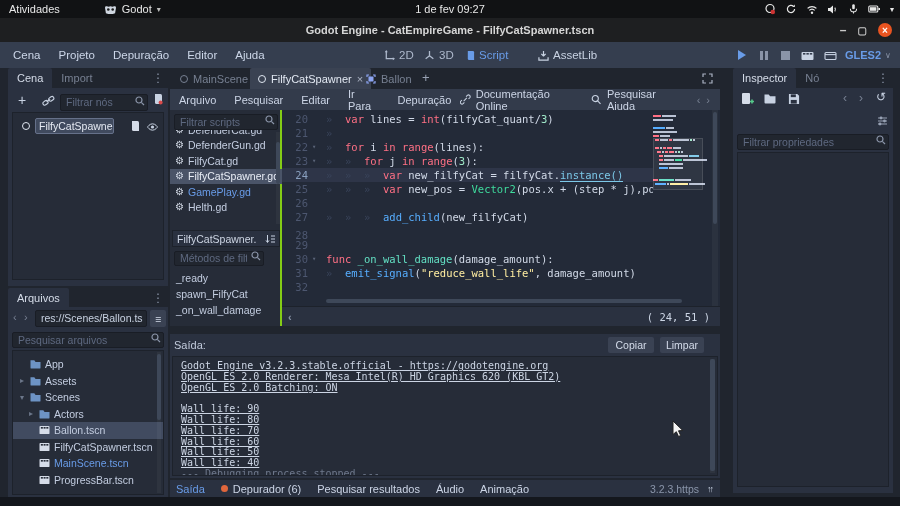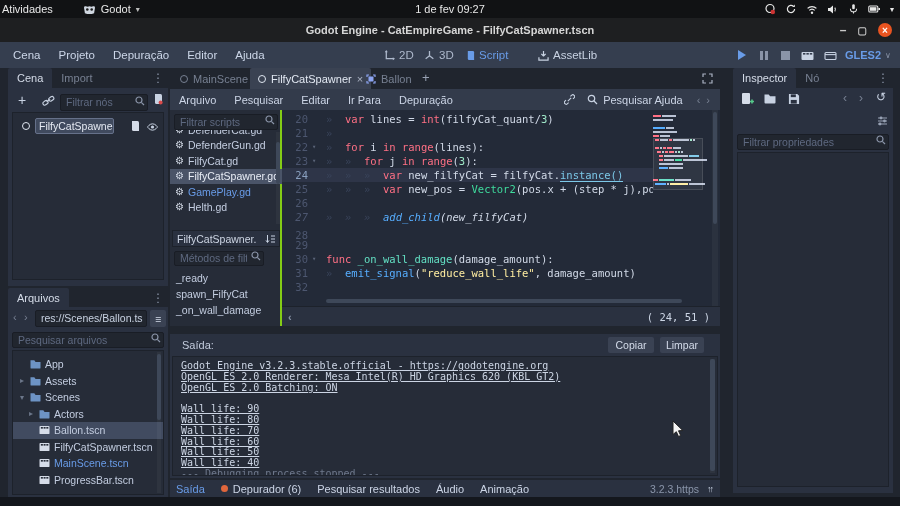--- a/index.html
+++ b/index.html
@@ -1,20 +1,20 @@
 <!DOCTYPE html>
 <html><head>
 <meta charset="utf-8">
 <style>
   html,body{margin:0;padding:0;background:#000;}
   #root{position:relative;width:900px;height:506px;overflow:hidden;background:#20252e;font-family:"Liberation Sans",sans-serif;color:#cdd5e3;}
   .abs{position:absolute;}
   .row{display:flex;align-items:center;}
   .gnome{background:#111214;color:#e8e8e8;font-size:11px;}
-  .gnome .item{padding:0 2px;height:100%;display:flex;align-items:center;gap:5px;}
+  .gnome .item{padding:0 9px;height:100%;display:flex;align-items:center;gap:5px;}
   .titlebar{background:#1e1f21;color:#d6d6d6;font-size:11px;font-weight:bold;}
   .closebtn{width:14px;height:14px;border-radius:50%;display:flex;align-items:center;justify-content:center;color:#fff;font-size:10px;}
   .menubar{background:#353e4f;font-size:11.5px;color:#ccd6e8;}
   .menubar .mi{padding:0 9px;cursor:default;}
   .field{background:#21262f;border:1px solid #191d25;border-radius:2px;color:#c8d2e2;font-family:"Liberation Sans",sans-serif;font-size:10.5px;padding:0 16px 0 5px;box-sizing:border-box;width:100%;height:100%;outline:none;}
   .field::placeholder{color:#5e6980;}
   .fieldwrap .mag{position:absolute;right:3px;top:50%;transform:translateY(-50%);line-height:0;}
   .panel{background:#2a3140;}
   .tab{background:#2a3140;color:#d5dce8;font-size:11px;display:flex;align-items:center;gap:5px;padding:0 9px;height:100%;border-radius:2px 2px 0 0;}
   .tab.dim{background:transparent;color:#778092;}
@@ -348,20 +348,21 @@
     <span class="mi" style="padding:0 9px;">Arquivo</span>
     <span class="mi" style="padding:0 9px;">Pesquisar</span>
     <span class="mi" style="padding:0 9px;">Editar</span>
     <span class="mi" style="padding:0 9px;">Ir Para</span>
     <span class="mi" style="padding:0 9px;">Depuração</span>
     <span class="row" style="margin-left:auto;gap:5px;">
       <svg width="11" height="11" viewBox="0 0 12 12">
           <path d="M4.2 7.8l3.6-3.6" stroke="#c8d2e2" stroke-width="1.2"></path>
           <path d="M5 9.4L3.6 10.8a2 2 0 0 1-2.8-2.8L2.2 6.6M7 2.6L8.4 1.2a2 2 0 0 1 2.8 2.8L9.8 5.4" fill="none" stroke="#c8d2e2" stroke-width="1.2"></path>
         </svg>
+      <span>Documentação Online</span>
     </span>
     <span class="row" style="margin-left:12px;gap:5px;">
       <svg width="11" height="11" viewBox="0 0 11 11">
           <circle cx="4.5" cy="4.5" r="3.2" fill="none" stroke="#c8d2e2" stroke-width="1.2"></circle>
           <path d="M7 7l3 3" stroke="#c8d2e2" stroke-width="1.2"></path>
         </svg>
       <span>Pesquisar Ajuda</span>
     </span>
     <span class="dimtxt" style="margin:0 6px 0 14px;">‹</span>
     <span class="dimtxt" style="margin-right:10px;">›</span>
@@ -435,21 +436,21 @@
 
     <div class="abs code" style="left:112px;top:0;width:438px;height:196px;background:#232a38;overflow:hidden;">
       <div>
           <div class="cl" style="top: 2px;"><span class="num">20</span><span class="body"><span class="tabm">»</span><span class="tok-kw">var </span><span class="tok-tx">lines = </span><span class="tok-kw">int</span><span class="tok-tx">(filfyCat_quant/</span><span class="tok-num">3</span><span class="tok-tx">)</span></span></div>
           <div class="cl" style="top: 16px;"><span class="num">21</span><span class="body"><span class="tabm">»</span></span></div>
           <div class="cl" style="top: 30px;"><span class="num">22</span><span class="fold">▾</span><span class="body"><span class="tabm">»</span><span class="tok-kw">for </span><span class="tok-tx">i </span><span class="tok-kw">in </span><span class="tok-kw">range</span><span class="tok-tx">(lines):</span></span></div>
           <div class="cl" style="top: 44px;"><span class="num">23</span><span class="fold">▾</span><span class="body"><span class="tabm">»</span><span class="tabm">»</span><span class="tok-kw">for </span><span class="tok-tx">j </span><span class="tok-kw">in </span><span class="tok-kw">range</span><span class="tok-tx">(</span><span class="tok-num">3</span><span class="tok-tx">):</span></span></div>
           <div class="cl cur" style="top: 58px;"><div class="bgline"></div><span class="num">24</span><span class="body"><span class="tabm">»</span><span class="tabm">»</span><span class="tabm">»</span><span class="tok-kw">var </span><span class="tok-tx">new_filfyCat = filfyCat.</span><span class="tok-mfn">instance()</span></span></div>
           <div class="cl" style="top: 72px;"><span class="num">25</span><span class="body"><span class="tabm">»</span><span class="tabm">»</span><span class="tabm">»</span><span class="tok-kw">var </span><span class="tok-tx">new_pos = </span><span class="tok-ty">Vector2</span><span class="tok-tx">(pos.x + (step * j),pos.y + (i</span></span></div>
           <div class="cl" style="top: 86px;"><span class="num">26</span></div>
-          <div class="cl" style="top: 100px; font-style: italic;"><span class="num">27</span><span class="body"><span class="tabm">»</span><span class="tabm">»</span><span class="tabm">»</span><span class="tok-fn">add_child</span><span class="tok-tx">(new_filfyCat)</span></span></div>
+          <div class="cl" style="top: 100px;"><span class="num">27</span><span class="body"><span class="tabm">»</span><span class="tabm">»</span><span class="tabm">»</span><span class="tok-fn">add_child</span><span class="tok-tx">(new_filfyCat)</span></span></div>
           <div class="cl" style="top: 118px;"><span class="num">28</span><span class="body"></span></div>
           <div class="cl" style="top: 128px;"><span class="num">29</span><span class="body"></span></div>
           <div class="cl" style="top: 142px;"><span class="num">30</span><span class="fold">▾</span><span class="body"><span class="tok-kw">func </span><span class="tok-df">_on_wall_damage</span><span class="tok-tx">(damage_amount):</span></span></div>
           <div class="cl" style="top: 156px;"><span class="num">31</span><span class="body"><span class="tabm">»</span><span class="tok-fn">emit_signal</span><span class="tok-tx">(</span><span class="tok-st">"reduce_wall_life"</span><span class="tok-tx">, damage_amount)</span></span></div>
           <div class="cl" style="top: 170px;"><span class="num">32</span><span class="body"></span></div>
         </div>
       <div class="abs" style="left:371px;top:2px;width:50px;height:120px;padding-top:2px;position:absolute;">
           <div class="mm-row" style="margin-left: 0px;">
             <span class="mm-seg" style="width: 8px; background: rgb(255, 112, 133);"></span>
             <span class="mm-seg" style="width: 14px; background: rgb(185, 194, 212);"></span>
@@ -537,21 +538,21 @@
     </div>
 
     <div class="abs row" style="left:112px;top:196px;width:438px;height:20px;background:#2a3140;border-top:1px solid #1d222b;box-sizing:border-box;">
       <span style="margin-left:6px;color:#8a94a8;font-size:11px;font-weight:bold;">‹</span>
       <span class="mono" style="margin-left:auto;margin-right:10px;font-size:10.5px;color:#ccd5e4;">( 24, 51 )</span>
     </div>
   </div>
 
   <div class="abs panel" style="left:170px;top:334px;width:550px;height:144px;">
     <div class="abs row" style="left:0;top:0;width:550px;height:22px;">
-      <span style="margin-left:12px;font-size:11px;color:#c2cbdc;">Saída:</span>
+      <span style="margin-left:4px;font-size:11px;color:#c2cbdc;">Saída:</span>
       <span class="btn abs" style="right:66px;top:3px;width:46px;height:16px;">Copiar</span>
       <span class="btn abs" style="right:16px;top:3px;width:44px;height:16px;">Limpar</span>
     </div>
     <div class="abs inner" style="left:2px;top:22px;width:546px;height:120px;overflow:hidden;">
       <div>
           <div class="con-line" style="top: 3px;">Godot Engine v3.2.3.stable.official - https://godotengine.org</div>
           <div class="con-line" style="top: 13.8px;">OpenGL ES 2.0 Renderer: Mesa Intel(R) HD Graphics 620 (KBL GT2)</div>
           <div class="con-line" style="top: 24.6px;">OpenGL ES 2.0 Batching: ON</div>
           <div class="con-line" style="top: 35.4px;"></div>
           <div class="con-line" style="top: 46.2px;">Wall life: 90</div>

